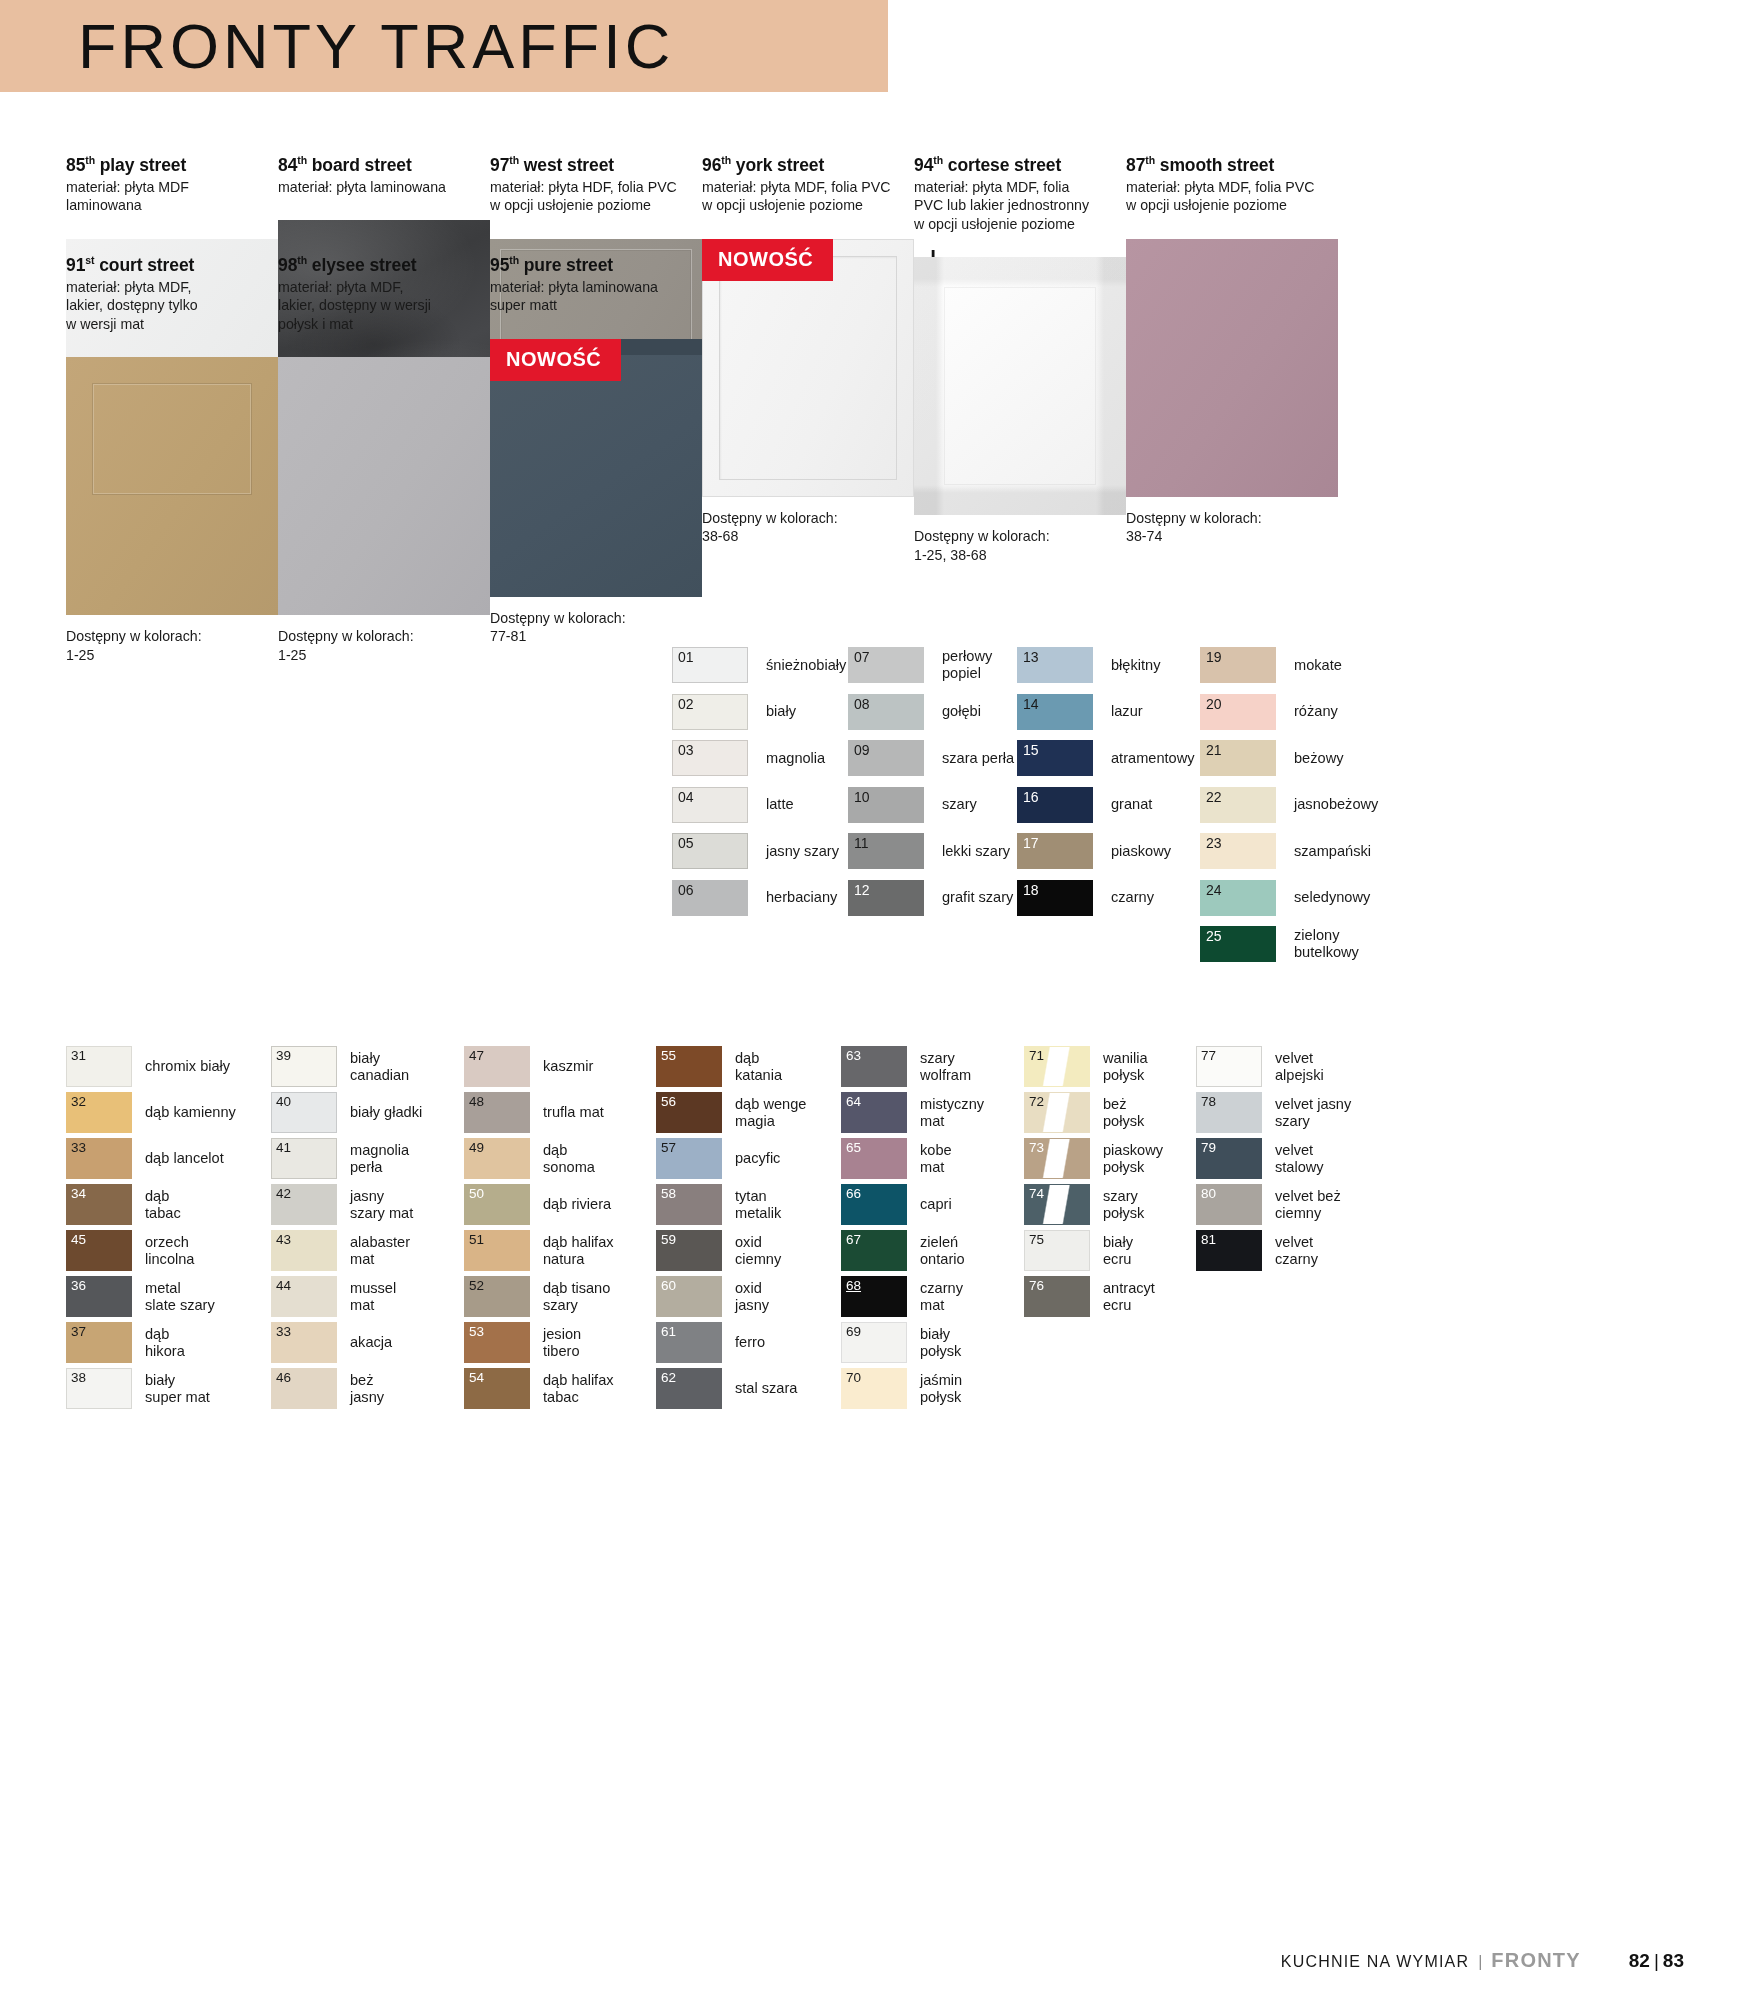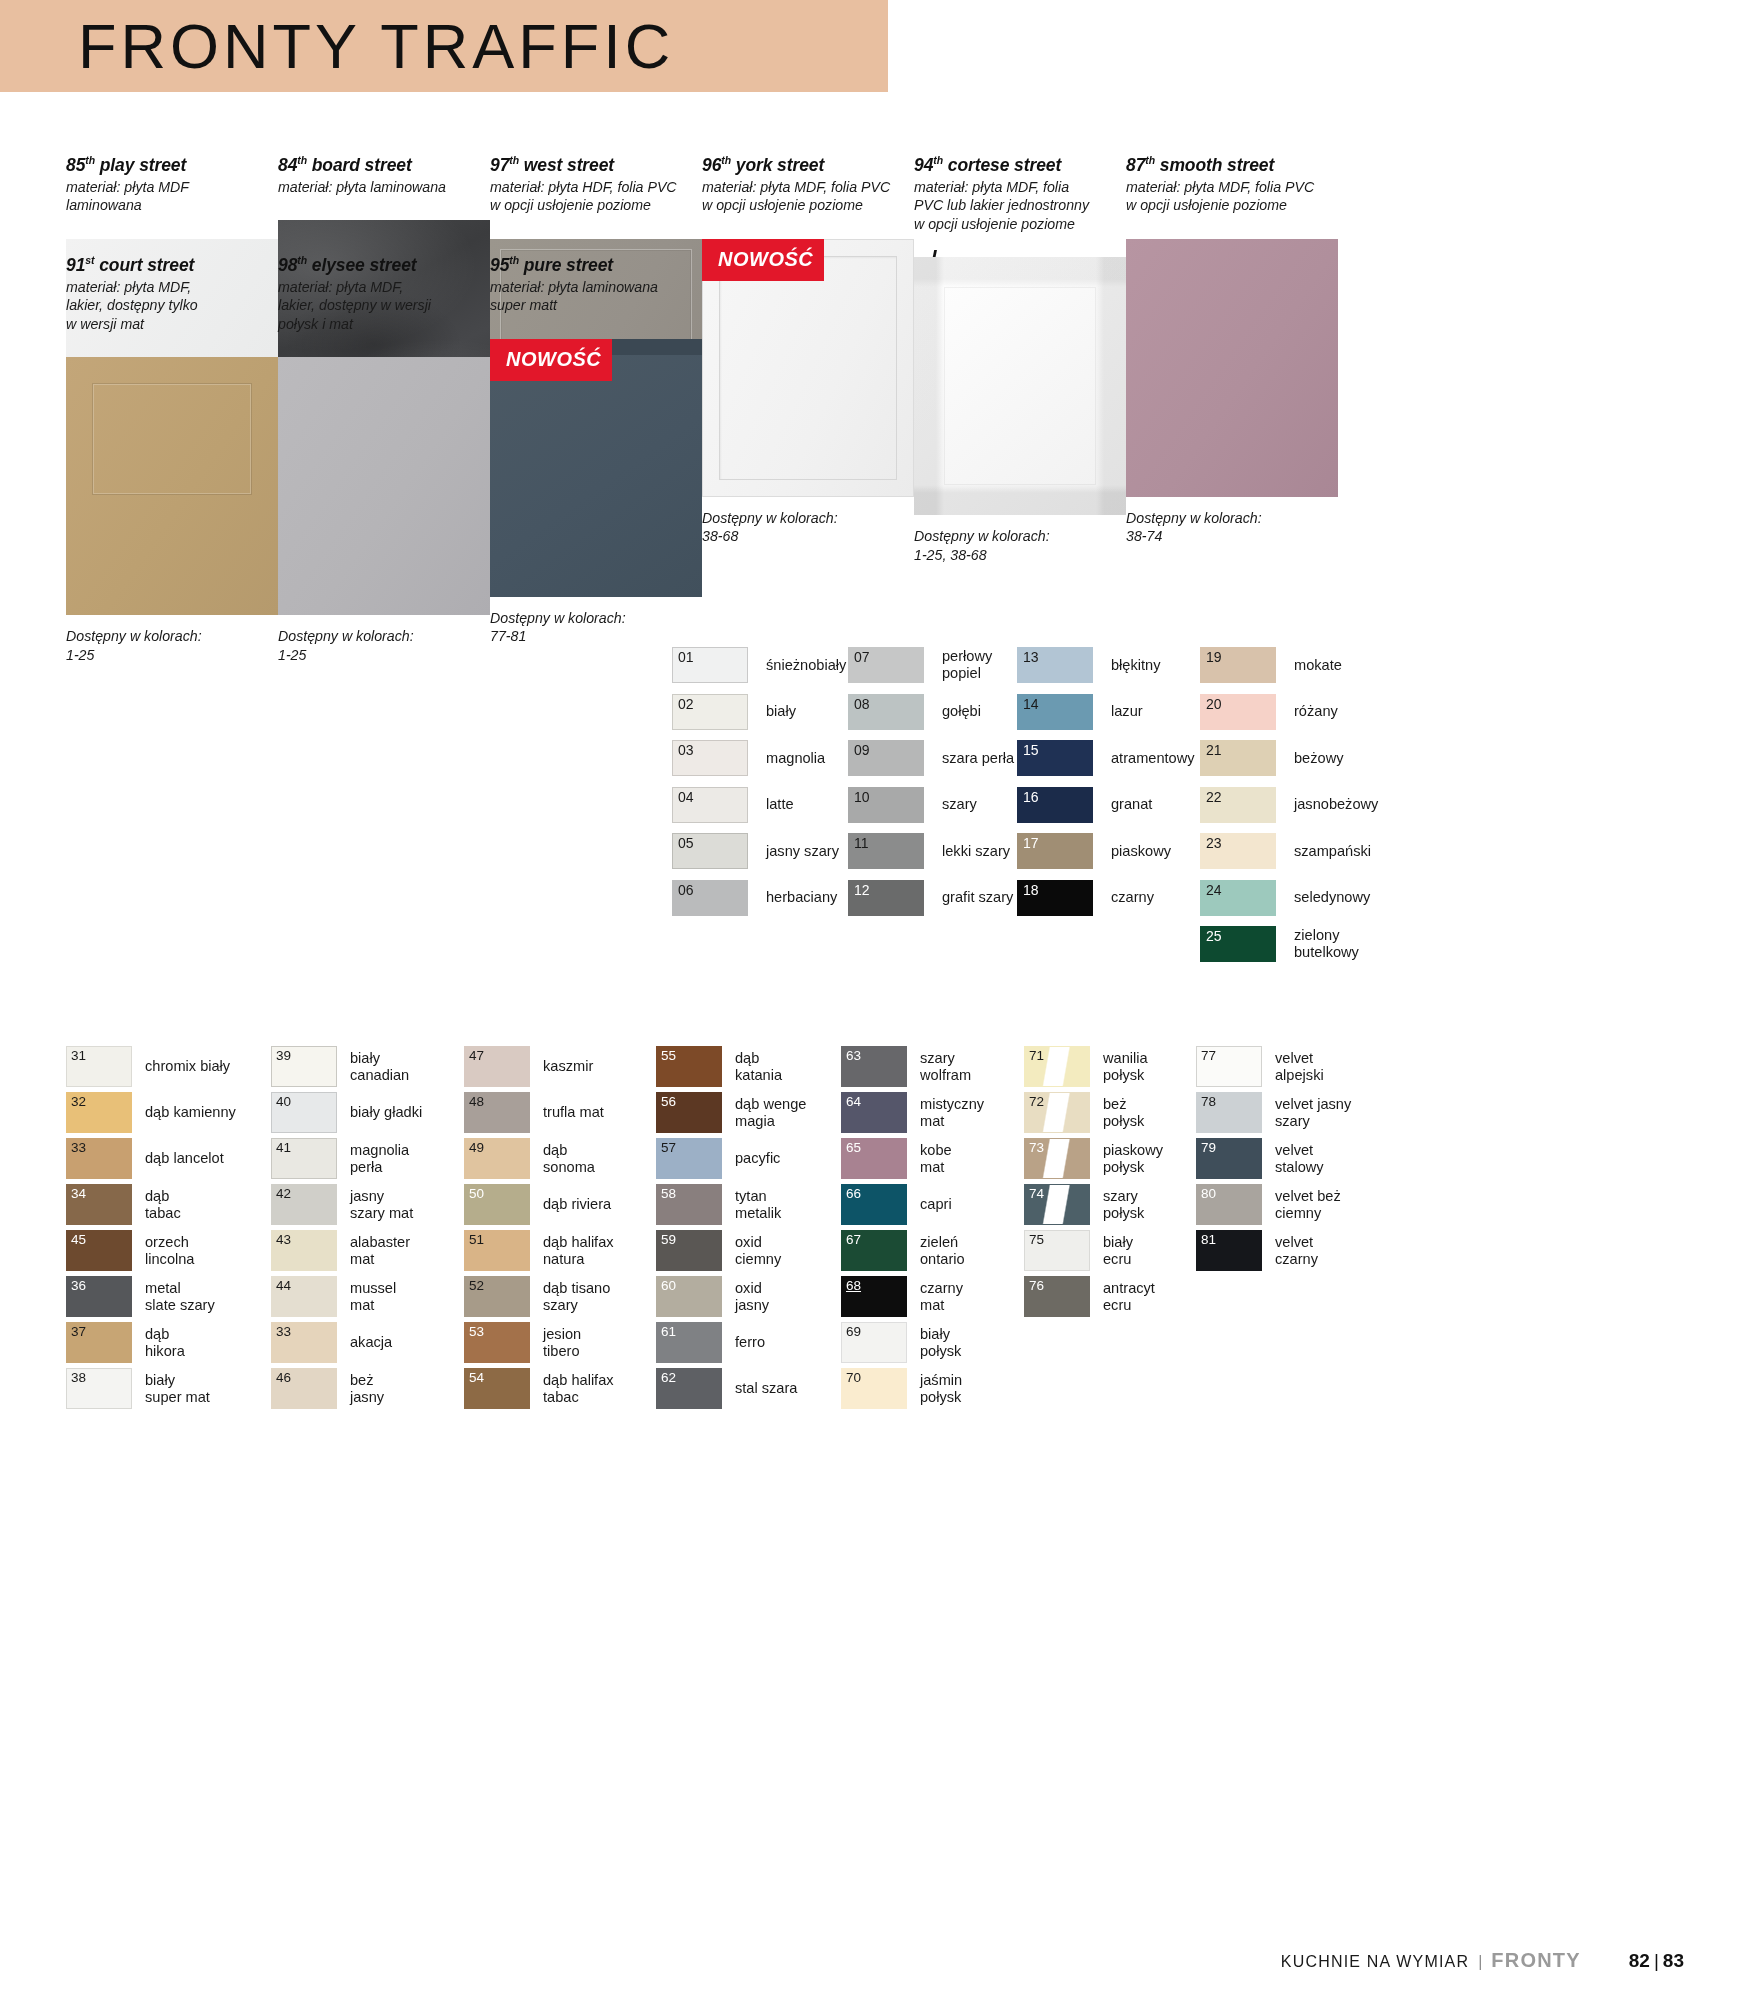--- a/index.html
+++ b/index.html
@@ -21,21 +21,21 @@
   }
   .banner-title{
     position:absolute; left:78px; top:6px;
     font-size:63px; letter-spacing:4px;
     font-weight:300; color:#111;
     font-family:"Liberation Sans", sans-serif;
     line-height:80px;
   }
 
   
-  .products{ position:absolute; left:0; top:150px; width:1524px;font-style:italic; }
+  .products{ position:absolute; left:0; top:150px; width:1524px; }
   .prow{ position:relative; width:1740px; }
   .prow2{ margin-top:38px; }
   .pcard{
     position:absolute; top:0; width:212px;
   }
   .p-name{
     font-size:17.5px; font-weight:bold; color:#111;
     letter-spacing:-0.1px; line-height:20px;
     margin:0 0 3px 0; white-space:nowrap;
   }
@@ -56,21 +56,21 @@
     white-space:pre-line;
   }
   .lmark{
     position:absolute; right:-32px; top:6px;
     font-size:30px; font-weight:300; color:#111; line-height:1;
   }
   .badge-nowosc{
     position:absolute; left:0; top:0;
     background:#e2172a; color:#fff;
     font-size:20px; font-weight:bold; letter-spacing:.5px;
-    padding:9px 11px 10px 16px;
+    padding:9px 20px 10px 16px;
     z-index:5;
   }
 
   
   .face-play{ background:linear-gradient(125deg,#f2f2f2 0%,#eceded 55%,#e7e8e8 100%); }
   .face-board{
     background:
       radial-gradient(ellipse 120% 55% at 22% 18%, rgba(255,255,255,.13), rgba(0,0,0,0) 60%),
       radial-gradient(ellipse 90% 40% at 78% 72%, rgba(255,255,255,.10), rgba(0,0,0,0) 65%),
       radial-gradient(ellipse 60% 30% at 45% 48%, rgba(0,0,0,.22), rgba(0,0,0,0) 70%),

